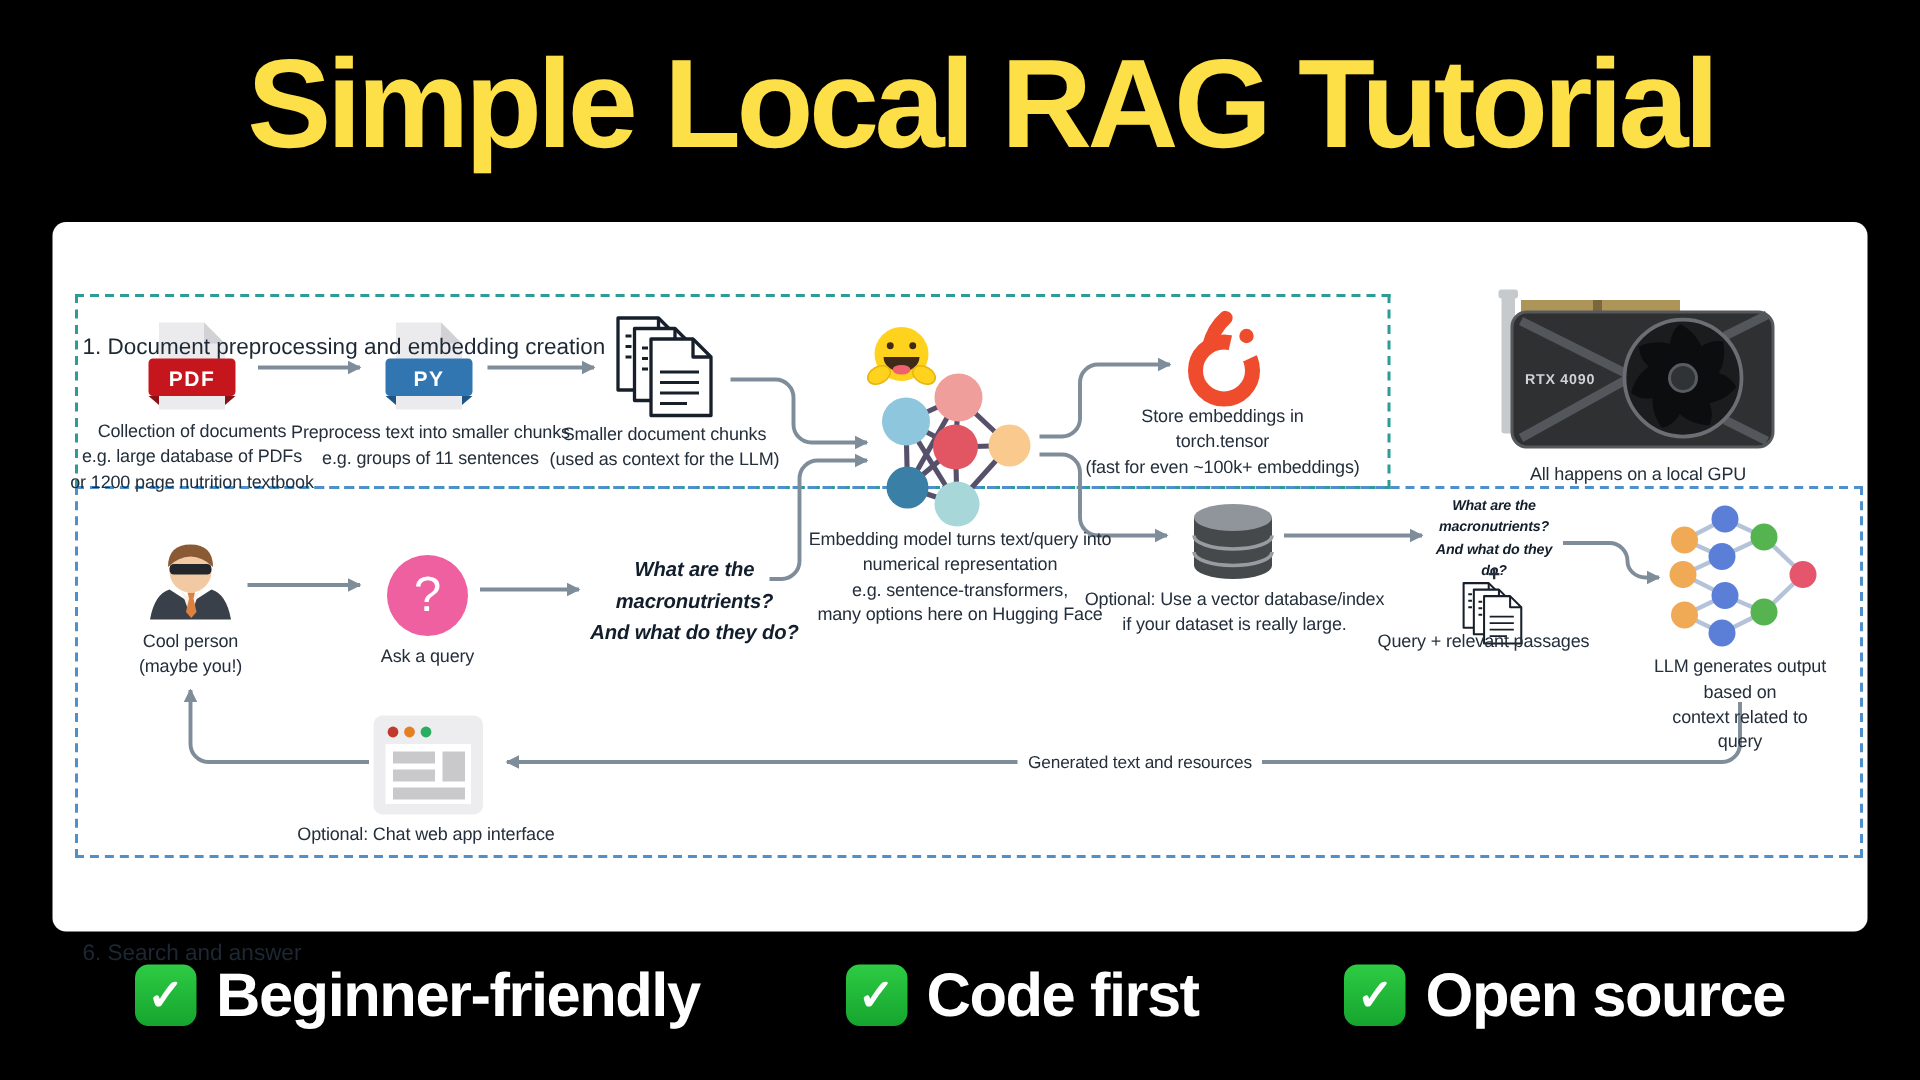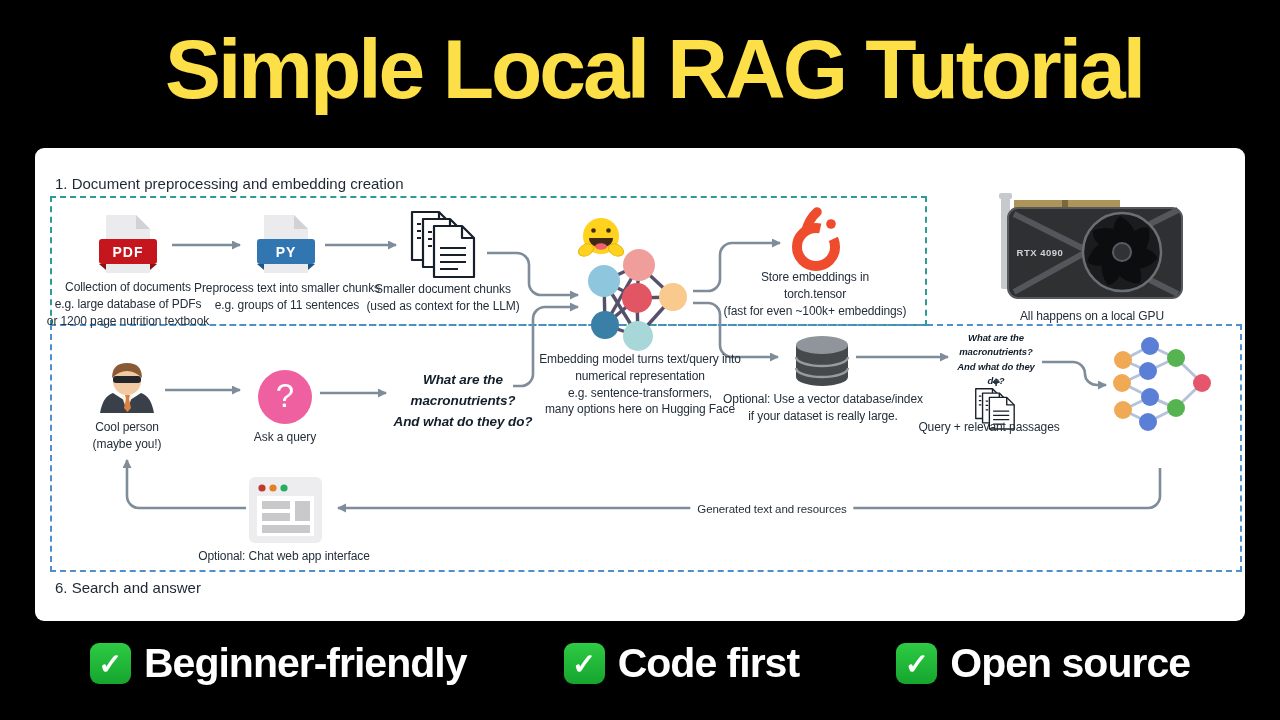--- a/index.html
+++ b/index.html
@@ -4,28 +4,28 @@
 <style>
   html,body{margin:0;padding:0;background:#000;}
   .stage{position:relative;width:1280px;height:720px;background:#000;overflow:hidden;
          font-family:"Liberation Sans",sans-serif;}
   .abs{position:absolute;}
   .title{left:14px;top:22px;width:1280px;text-align:center;color:#fde047;
          font-size:84px;font-weight:800;letter-spacing:-3px;line-height:1.12;}
   .card{left:35px;top:148px;width:1210px;height:473px;background:#fff;border-radius:9px;}
   .dash1{left:50px;top:196px;width:873px;height:126px;border:2px dashed #2d9b96;}
   .dash2{left:50px;top:324px;width:1188px;height:244px;border:2px dashed #4e8fcc;}
-  .sec-label{font-size:15px;color:#1d2834;font-weight:500;letter-spacing:0;}
+  .sec-label{font-size:15px;color:#1d2834;font-weight:500;letter-spacing:0;margin-top:48px;}
   .cap{transform:translateX(-50%);text-align:center;font-size:12px;line-height:1.4;
        color:#242f3b;white-space:pre-line;letter-spacing:-0.1px;}
   .cap.md{font-size:12px;}
   .q{font-weight:700;font-style:italic;color:#121e2b;font-size:13.5px;line-height:1.55;}
   .q.small{font-size:9.5px;line-height:1.5;}
   .plus{font-size:14px;font-weight:700;}
-  .onLine{background:#fff;padding:0 7px;font-size:11.5px;margin-left:12px;}
+  .onLine{background:#fff;padding:0 7px;font-size:11.5px;}
   svg{position:absolute;left:0;top:0;}
   svg text{font-family:"Liberation Sans",sans-serif;}
   .features{left:90px;top:640px;width:1100px;display:flex;justify-content:space-between;align-items:center;}
   .feature{display:flex;align-items:center;gap:13px;color:#fff;font-size:41px;font-weight:800;letter-spacing:-1px;}
   .check{width:41px;height:41px;border-radius:9px;flex:0 0 41px;
          background:linear-gradient(180deg,#2ecb44,#15a52e);
          display:flex;align-items:center;justify-content:center;
          color:#fff;font-size:29px;font-weight:700;letter-spacing:0;}
 </style>
 </head>
@@ -241,20 +241,22 @@
 macronutrients?
 And what do they do?</div>
   <div class="abs cap" style="left:823px;top:391px">Optional: Use a vector database/index
 if your dataset is really large.</div>
   <div class="abs cap q small" style="left:996px;top:331px">What are the
 macronutrients?
 And what do they
 do?</div>
   <div class="abs cap plus" style="left:996px;top:373px">+</div>
   <div class="abs cap md" style="left:989px;top:419px">Query + relevant passages</div>
+  <div class="abs cap md" style="left:1160px;top:436px">LLM generates output based on
+context related to query</div>
   <div class="abs cap onLine" style="left:760px;top:501px">Generated text and resources</div>
   <div class="abs cap md" style="left:284px;top:548px">Optional: Chat web app interface</div>
 
   <div class="abs features">
     <div class="feature">
       <span class="check">✓</span>
       <span>Beginner-friendly</span>
     </div>
     <div class="feature">
       <span class="check">✓</span>

